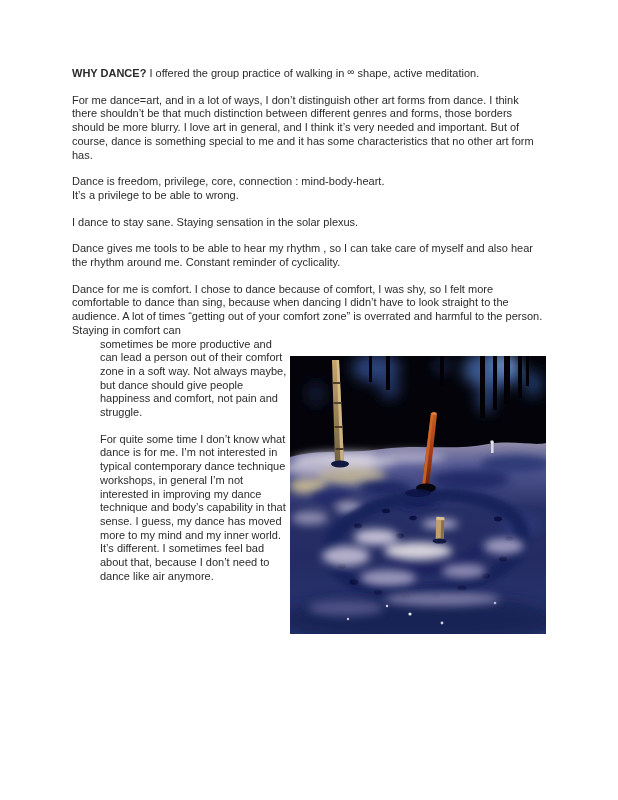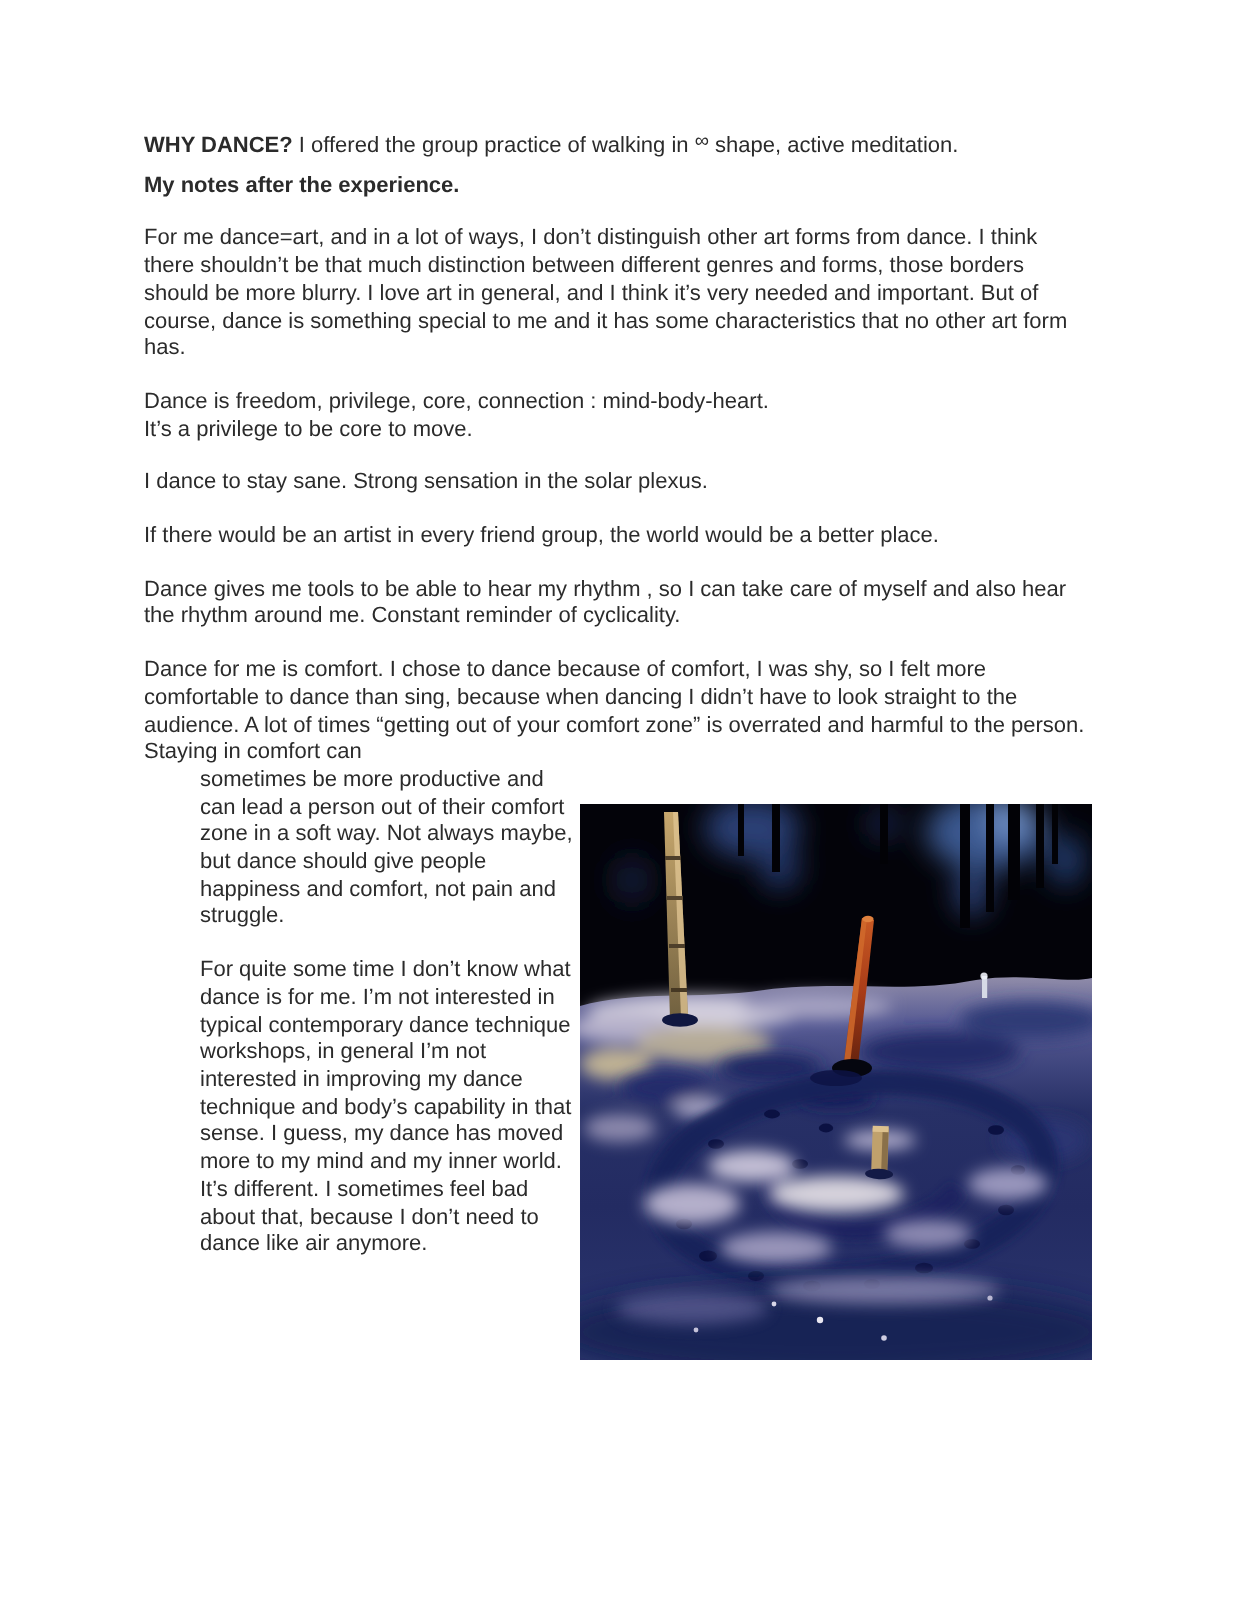--- a/index.html
+++ b/index.html
@@ -23,33 +23,31 @@
   .photo { display:block; margin-top:18px; }
 </style>
 </head>
 <body>
 
 <div class="page">
   <div class="content">
 
     <p class="para first bold"><b>WHY DANCE?</b><span style="font-weight:normal"> I offered the group practice of walking in </span><span class="inf" style="font-weight:normal">∞</span><span style="font-weight:normal"> shape, active meditation.</span></p>
 
-    <p class="para h2 bold">My notes after the experience.</p>
 
     <p class="para">For me dance=art, and in a lot of ways, I don’t distinguish other art forms from dance. I think there shouldn’t be that much distinction between different genres and forms, those borders should be more blurry. I love art in general, and I think it’s very needed and important. But of course, dance is something special to me and it has some characteristics that no other art form has.</p>
 
     <p class="para">
         <span class="line">Dance is freedom, privilege, core, connection : mind-body-heart.</span>
-        <span class="line">It’s a privilege to be core to move.</span>
+        <span class="line">It’s a privilege to be able to wrong.</span>
       </p>
 
-    <p class="para">I dance to stay sane. Strong sensation in the solar plexus.</p>
-
-
-    <p class="para">If there would be an artist in every friend group, the world would be a better place.</p>
+    <p class="para">I dance to stay sane. Staying sensation in the solar plexus.</p>
+
+
 
     <p class="para">Dance gives me tools to be able to hear my rhythm , so I can take care of myself and also hear the rhythm around me. Constant reminder of cyclicality.</p>
 
     <p class="para">Dance for me is comfort. I chose to dance because of comfort, I was shy, so I felt more comfortable to dance than sing, because when dancing I didn’t have to look straight to the audience. A lot of times “getting out of your comfort zone” is overrated and harmful to the person. Staying in comfort can</p>
 
     <div class="wrap-row">
       <div class="col-text">
         <p class="para">sometimes be more productive and can lead a person out of their comfort zone in a soft way. Not always maybe, but dance should give people happiness and comfort, not pain and struggle.</p>
         <p class="para">For quite some time I don’t know what dance is for me. I’m not interested in typical contemporary dance technique workshops, in general I’m not interested in improving my dance technique and body’s capability in that sense. I guess, my dance has moved more to my mind and my inner world. It’s different. I sometimes feel bad about that, because I don’t need to dance like air anymore.</p>
       </div>

